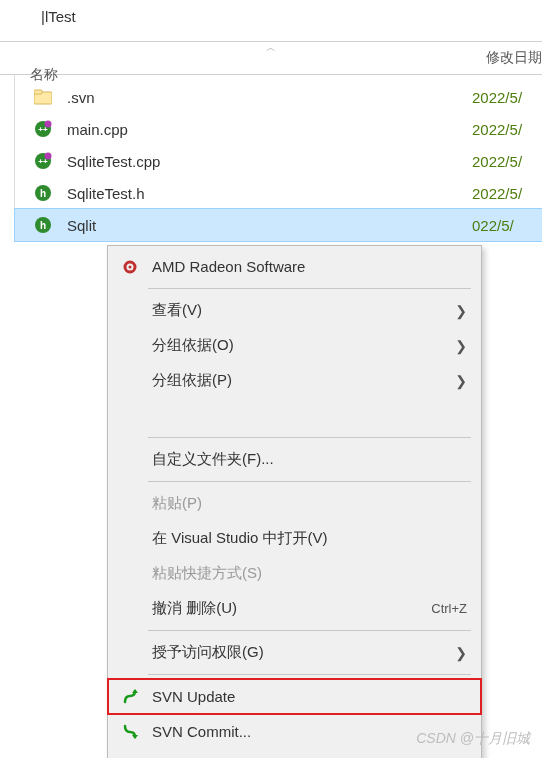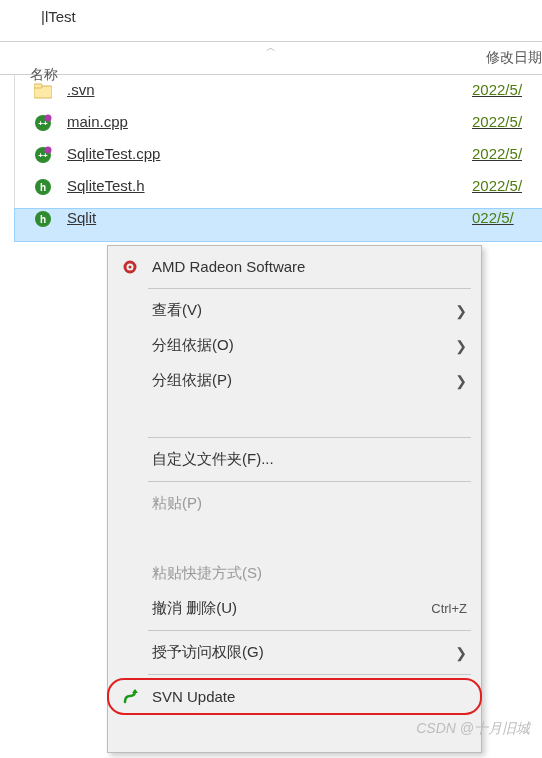--- a/index.html
+++ b/index.html
@@ -46,25 +46,24 @@
       font-size: 10px;
       color: #888;
     }
     .file-list {
       border-left: 1px solid #ddd;
       margin-left: 14px;
       padding-top: 6px;
     }
     .file-row {
       display: flex;
-      align-items: flex-start;
+      align-items: center;
       height: 32px;
       padding-left: 18px;
       font-size: 15px;
-      text-decoration: underline;
     }
     .file-icon {
       width: 20px;
       height: 20px;
       margin-right: 14px;
       display: flex;
       align-items: center;
       justify-content: center;
       flex-shrink: 0;
     }
@@ -114,26 +113,25 @@
     .ctx-label { flex: 1; }
     .ctx-shortcut { color: #555; font-size: 13px; }
     .ctx-arrow { color: #555; font-size: 14px; margin-left: 6px; }
     .ctx-sep {
       border-top: 1px solid #c8c8c8;
       margin: 4px 10px 4px 40px;
     }
     .highlight {
       outline: 2px solid #e02020;
       outline-offset: -1px;
-      border-radius: 16px;
     }
     .watermark {
       position: absolute;
       right: 12px;
-      bottom: 20px;
+      bottom: 10px;
       color: #bdbdbd;
       font-size: 14px;
       font-style: italic;
       pointer-events: none;
     }
     
     .folder-icon svg, .cpp-icon svg, .h-icon svg, .amd-icon svg, .svn-icon svg, .tort-icon svg { display:block; }
   </style>
 </head>
 <body>
@@ -247,20 +245,21 @@
     <span class="ctx-label">自定义文件夹(F)...</span>
   </div>
   <div class="ctx-sep"></div>
 
   <div class="ctx-item disabled">
     <span class="ctx-icon"></span>
     <span class="ctx-label">粘贴(P)</span>
   </div>
   <div class="ctx-item">
     <span class="ctx-icon"></span>
+    <span class="ctx-label">在 Visual Studio 中打开(V)</span>
   </div>
   <div class="ctx-item disabled">
     <span class="ctx-icon"></span>
     <span class="ctx-label">粘贴快捷方式(S)</span>
   </div>
   <div class="ctx-item">
     <span class="ctx-icon"></span>
     <span class="ctx-label">撤消 删除(U)</span>
     <span class="ctx-shortcut">Ctrl+Z</span>
   </div>
@@ -276,20 +275,29 @@
   <div class="ctx-item highlight">
     <span class="ctx-icon svn-icon">
       <svg width="18" height="18">
           <path d="M4 14 Q4 8 9 8 Q14 8 14 3" stroke="#1a9a1a" stroke-width="2.5" fill="none" stroke-linecap="round"></path>
           <polygon points="14,1 17,5 11,5" fill="#1a9a1a"></polygon>
         </svg>
     </span>
     <span class="ctx-label">SVN Update</span>
   </div>
   <div class="ctx-item">
+    <span class="ctx-icon svn-icon">
+      <svg width="18" height="18">
+          <path d="M4 3 Q4 9 9 9 Q14 9 14 14" stroke="#1a9a1a" stroke-width="2.5" fill="none" stroke-linecap="round"></path>
+          <polygon points="14,16 17,12 11,12" fill="#1a9a1a"></polygon>
+        </svg>
+    </span>
+    <span class="ctx-label">SVN Commit...</span>
+  </div>
+  <div class="ctx-item">
     <span class="ctx-icon tort-icon">
       
     </span>
 
   </div>
 
 </div>
 
 <div class="watermark">CSDN @十月旧城</div>
 

